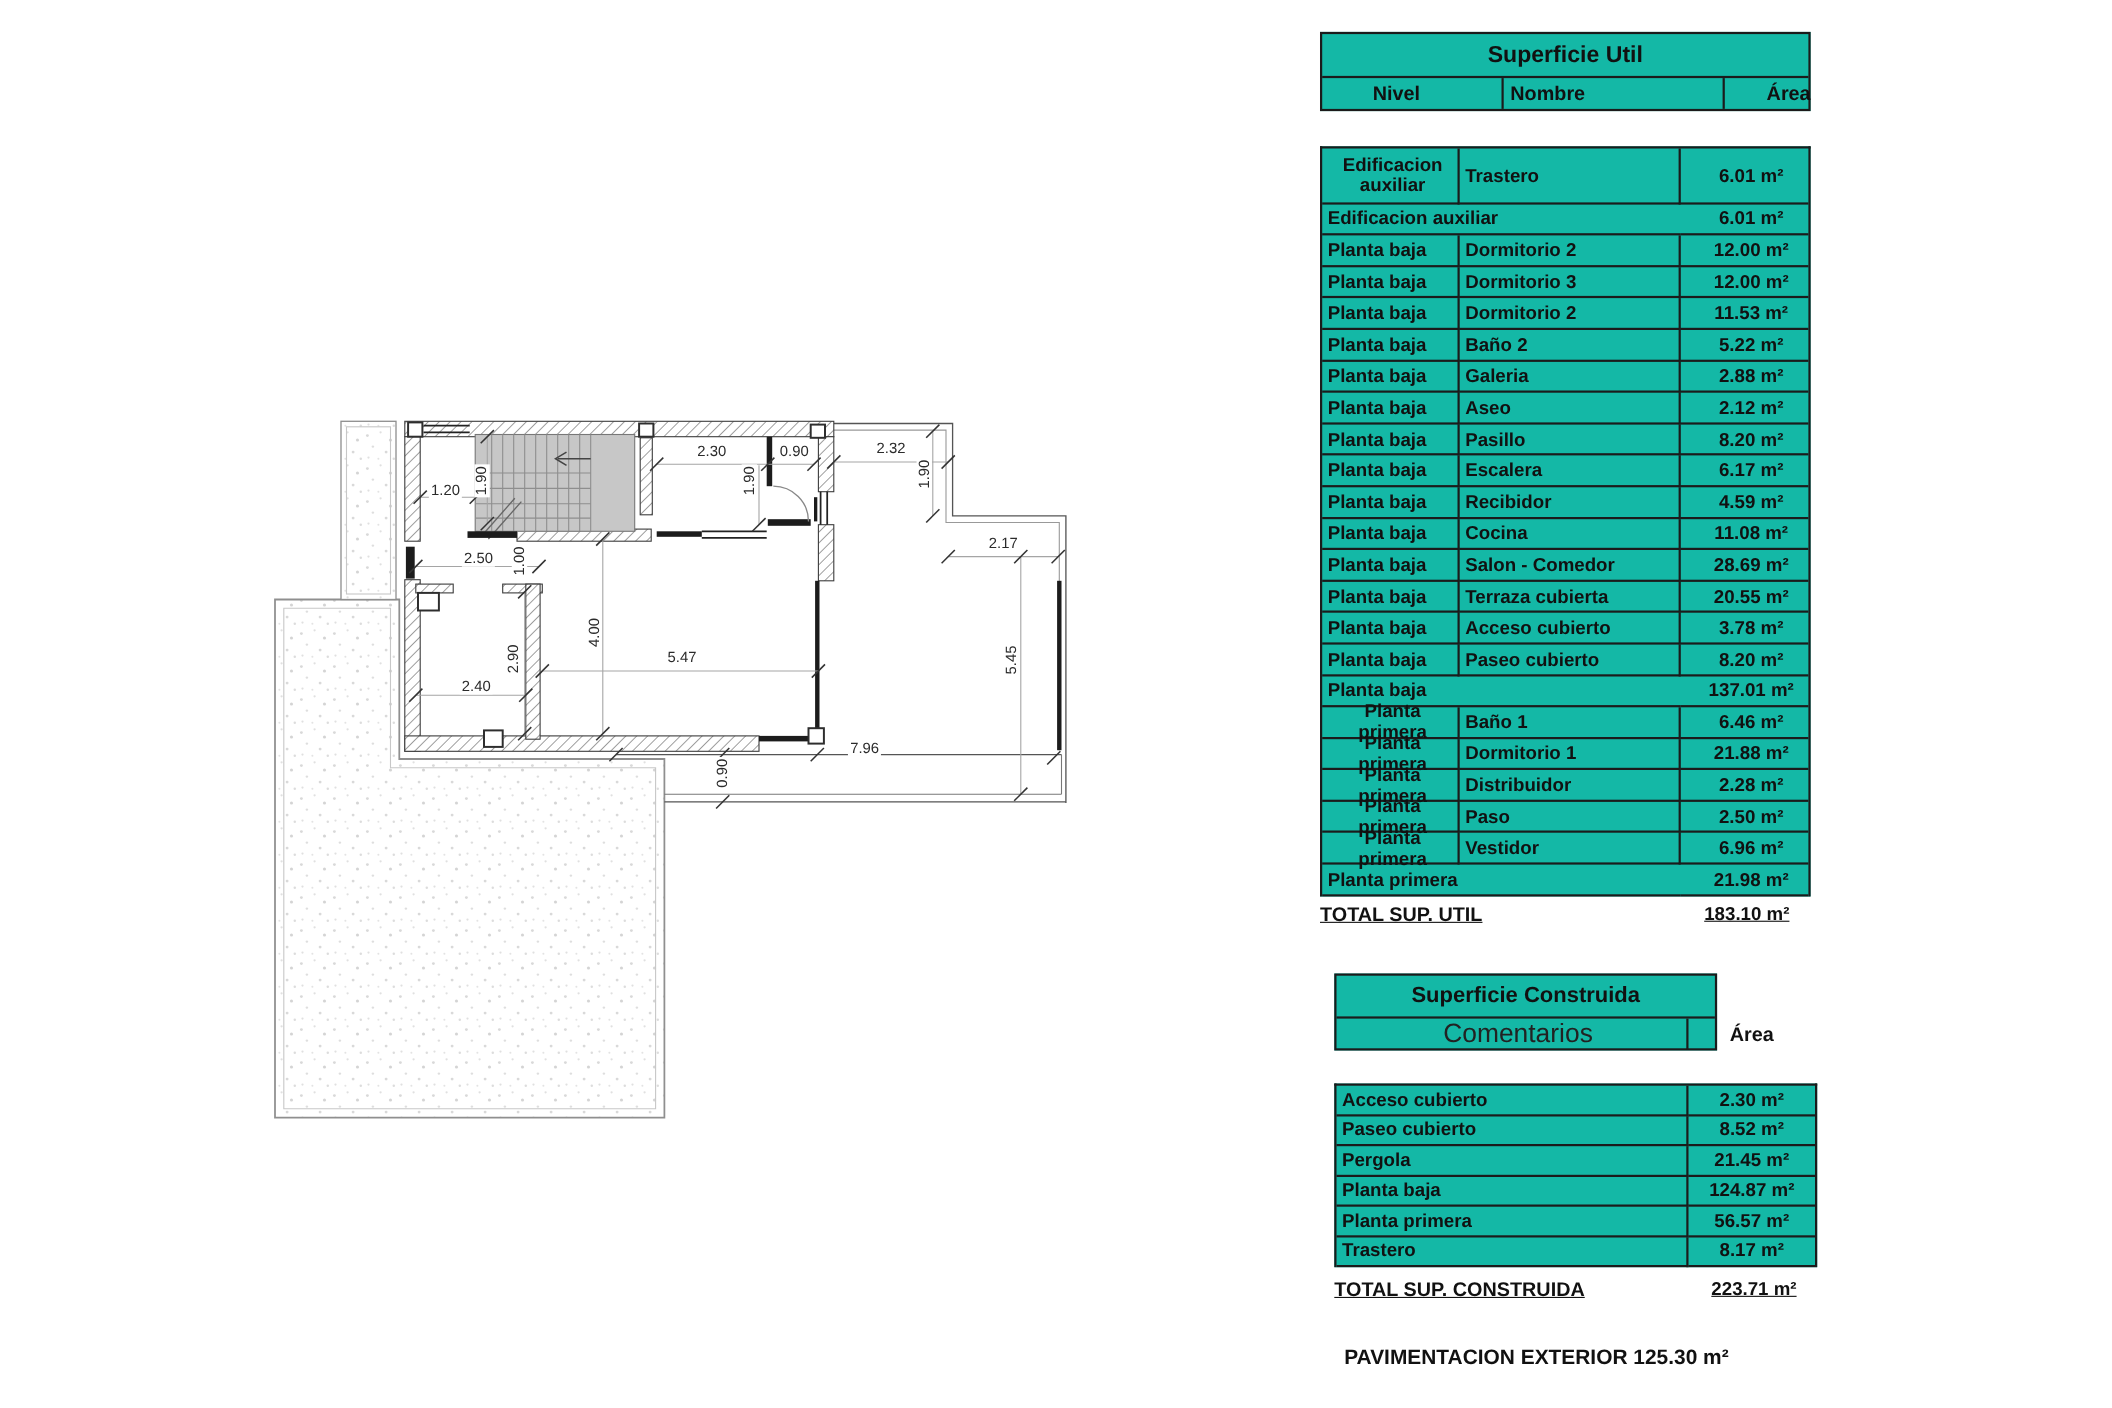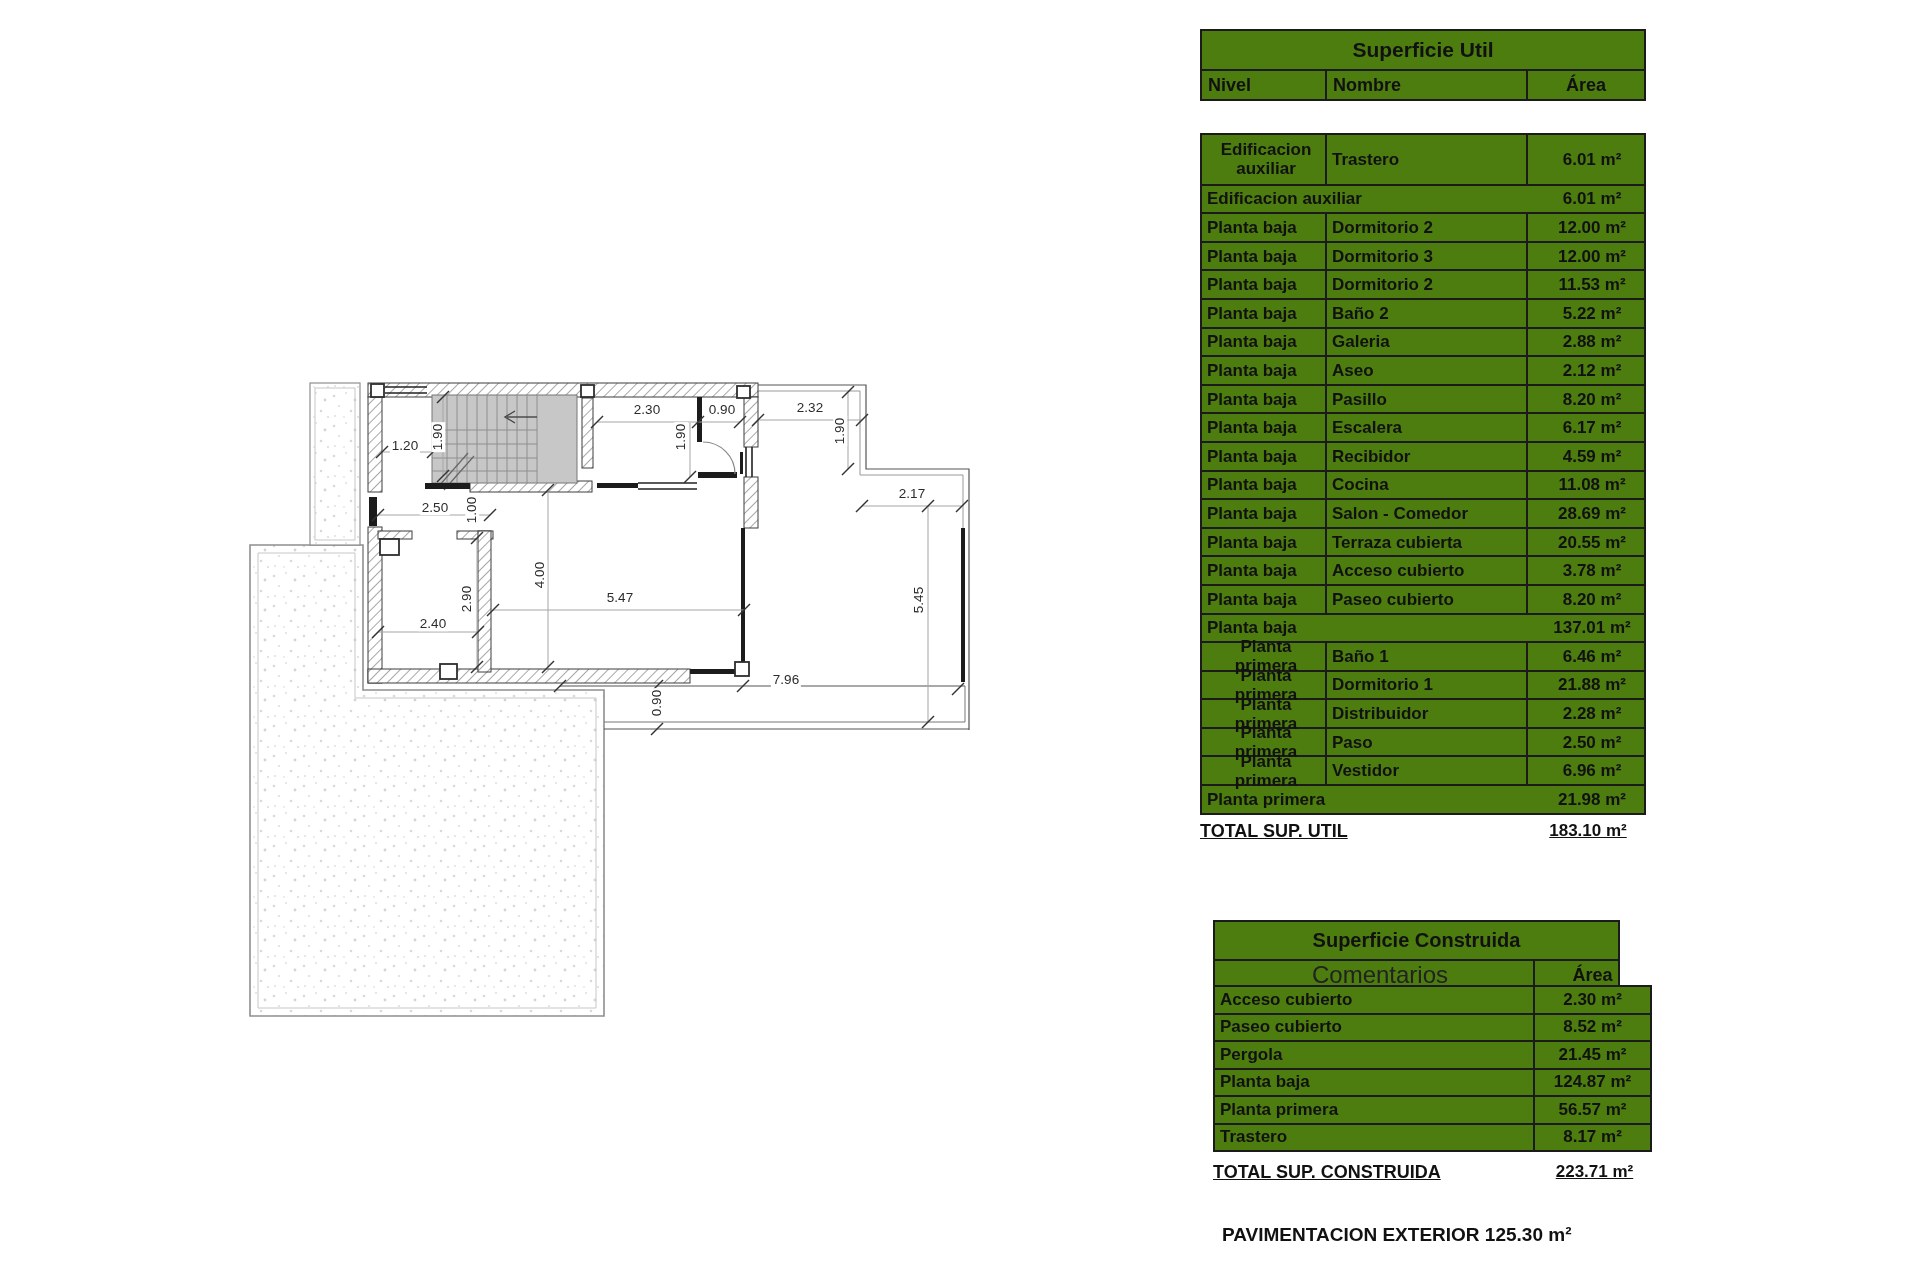--- a/index.html
+++ b/index.html
@@ -7,50 +7,50 @@
        font-family:"Liberation Sans",sans-serif;color:#111;}
   .sheet{position:absolute;inset:0;background:#fff;}
   svg.plan{position:absolute;left:0;top:0;}
 
   
   .dim{position:absolute;transform:translate(-50%,-50%);background:#fff;
        padding:0 2px;font-size:13.5px;color:#2b2b2b;white-space:nowrap;line-height:1;}
   .dim.rot{transform:translate(-50%,-50%) rotate(-90deg);}
 
   
-  .tblock{position:absolute;box-sizing:border-box;border:2px solid #1b1b1b;background:#4d7c0f;}
+  .tblock{position:absolute;box-sizing:border-box;border:2px solid #1b1b1b;background:#14b8a6;}
   .t-title{display:flex;align-items:center;justify-content:center;
            font-weight:bold;font-size:21px;border-bottom:2px solid #1b1b1b;box-sizing:border-box;}
   .hrow{display:grid;}
   .hc{display:flex;align-items:center;font-weight:bold;font-size:18px;
       border-right:2px solid #1b1b1b;padding-left:6px;box-sizing:border-box;}
   .hc.last{border-right:none;}
   .hc.center{justify-content:center;padding-left:0;}
   .hc.regular{font-weight:normal;font-size:24px;color:#222;padding-left:12px;}
 
   #t1-head{left:1200px;top:29px;width:446px;}
   #t1-head .t-title{height:40px;}
-  #t1-head .hrow{grid-template-columns:125px 201px 116px;height:28px;}
+  #t1-head .hrow{grid-template-columns:125px 201px 116px;height:28px;padding-left:40px;}
 
   #t1-body{left:1200px;top:133px;width:446px;border-bottom:none;display:grid;
            grid-template-columns:125px 201px 116px;text-align:center;}
   .c{border-right:2px solid #1b1b1b;border-bottom:2px solid #1b1b1b;display:flex;
      align-items:center;font-weight:bold;font-size:17px;padding-left:5px;
      box-sizing:border-box;height:28.6px;line-height:1.12;}
   .c.area{justify-content:center;padding-left:12px;border-right:none;}
   .c.tall{height:50.6px;}
   .c.span2{grid-column:1/3;border-right:none;}
 
   .trow{position:absolute;display:grid;font-weight:bold;align-items:center;text-decoration:underline;}
   #t1-total{left:1200px;top:817px;width:446px;height:28px;grid-template-columns:330px 116px;}
   #t2-total{left:1213px;top:1158px;width:439px;height:28px;grid-template-columns:324px 115px;}
   .trow .tl{font-size:18px;}
   .trow .ta{font-size:17px;justify-self:stretch;text-align:center;}
 
-  #t2-head{left:1213px;top:885px;width:407px;margin-top:35px;}
+  #t2-head{left:1213px;top:885px;width:348px;}
   #t2-head .t-title{height:39px;font-size:20px;}
   #t2-head .hrow{grid-template-columns:320px 115px;height:27px;}
 
   #t2-body{left:1213px;top:985px;width:439px;border-bottom:none;display:grid;
            grid-template-columns:320px 115px;}
   .c2{border-right:2px solid #1b1b1b;border-bottom:2px solid #1b1b1b;display:flex;
       align-items:center;font-weight:bold;font-size:17px;padding-left:5px;
       box-sizing:border-box;height:27.5px;}
   .c2.area{justify-content:center;padding-left:0;border-right:none;}
 

